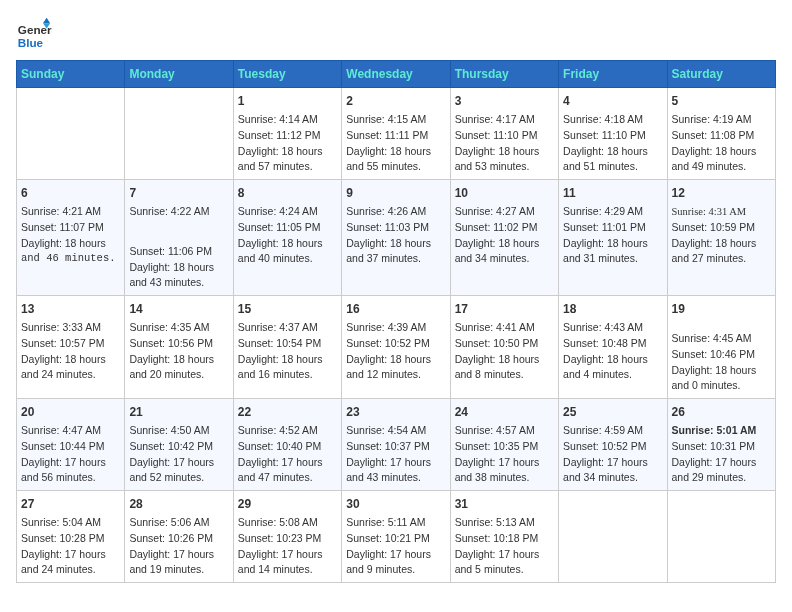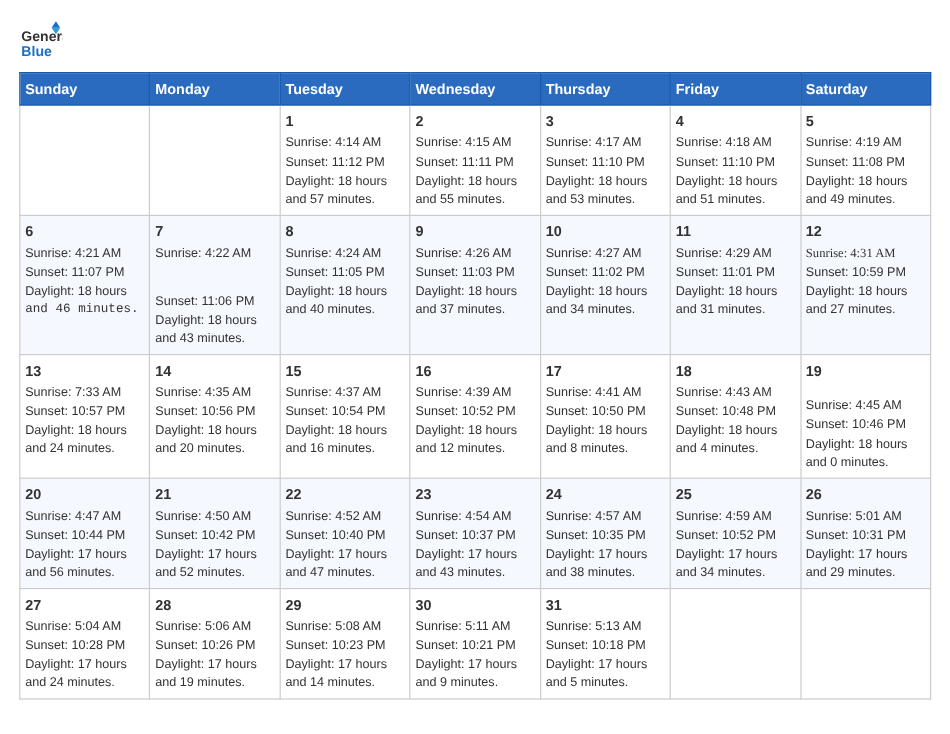--- a/index.html
+++ b/index.html
@@ -38,21 +38,21 @@
       font-size: 15px;
       color: #555;
     }
     table {
       width: 100%;
       border-collapse: collapse;
       font-size: 11px;
     }
     thead tr th {
       background-color: #2a6bbf;
-      color: #ffffff;
+      color: #5eead4;
       padding: 6px 4px;
       text-align: left;
       font-size: 12px;
       font-weight: bold;
       border: 1px solid #1a5aaa;
     }
     tbody tr td {
       border: 1px solid #ccc;
       vertical-align: top;
       padding: 4px;
@@ -195,21 +195,21 @@
           <span class="day-num">12</span>
           <span style="display: block; font-family: Liberation Serif, serif;">Sunrise: 4:31 AM</span>
           <span style="display: block;">Sunset: 10:59 PM</span>
           <span style="display: block;">Daylight: 18 hours</span>
           <span style="display: block;">and 27 minutes.</span>
         </td>
       </tr>
       <tr>
         <td>
           <span class="day-num">13</span>
-          <span style="display: block;">Sunrise: 7:33 AM</span>
+          <span style="display: block;">Sunrise: 3:33 AM</span>
           <span style="display: block;">Sunset: 10:57 PM</span>
           <span style="display: block;">Daylight: 18 hours</span>
           <span style="display: block;">and 24 minutes.</span>
         </td>
         <td>
           <span class="day-num">14</span>
           <span style="display: block;">Sunrise: 4:35 AM</span>
           <span style="display: block;">Sunset: 10:56 PM</span>
           <span style="display: block;">Daylight: 18 hours</span>
           <span style="display: block;">and 20 minutes.</span>
@@ -288,21 +288,21 @@
         </td>
         <td>
           <span class="day-num">25</span>
           <span style="display: block;">Sunrise: 4:59 AM</span>
           <span style="display: block;">Sunset: 10:52 PM</span>
           <span style="display: block;">Daylight: 17 hours</span>
           <span style="display: block;">and 34 minutes.</span>
         </td>
         <td>
           <span class="day-num">26</span>
-          <span style="display: block;">Sunrise: 5:01 AM</span>
+          <span style="display: block; font-weight: bold;">Sunrise: 5:01 AM</span>
           <span style="display: block;">Sunset: 10:31 PM</span>
           <span style="display: block;">Daylight: 17 hours</span>
           <span style="display: block;">and 29 minutes.</span>
         </td>
       </tr>
       <tr>
         <td>
           <span class="day-num">27</span>
           <span style="display: block;">Sunrise: 5:04 AM</span>
           <span style="display: block;">Sunset: 10:28 PM</span>

